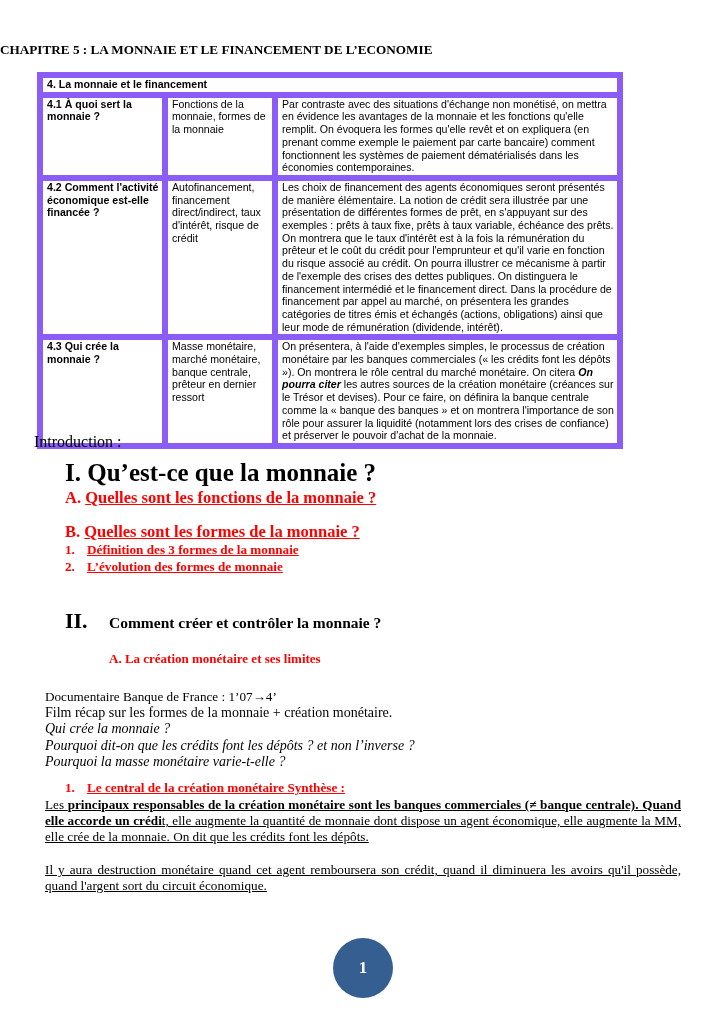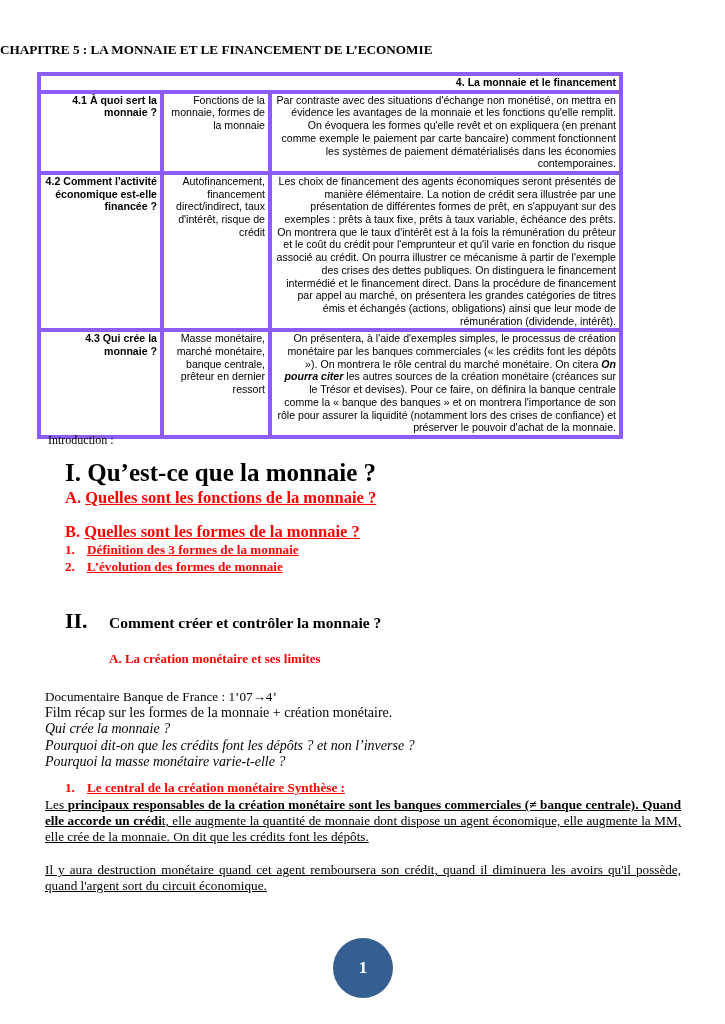--- a/index.html
+++ b/index.html
@@ -1,24 +1,24 @@
 <!DOCTYPE html>
 <html><head>
 <meta charset="utf-8">
 <style>
   html, body { margin:0; padding:0; background:#ffffff; }
   body { width:725px; height:1024px; position:relative; overflow:hidden; font-family:"Liberation Serif", serif; color:#000; }
   .chapter-title { position:absolute; top:42px; left:0; width:686px; text-align:left; font-weight:bold; font-size:13.2px; letter-spacing:0; }
   table.prog { position:absolute; top:72px; left:37px; width:586px; border-collapse:collapse; font-family:"Liberation Sans", sans-serif; font-size:10.6px; line-height:12.7px; }
-  table.prog td { border:4px solid #8b5cf6; vertical-align:top; padding:0 3px 1px 4px;text-align:right; }
+  table.prog td { border:6px solid #8b5cf6; vertical-align:top; padding:0 3px 1px 4px; }
   table.prog td.head { font-weight:bold; }
   table.prog td.c1 { width:112px; font-weight:bold; }
   table.prog td.c2 { width:97px; }
   table.prog td.c3 { }
-  .intro { position:absolute; top:433px; left:48px; font-size:12px; }
+  .intro { position:absolute; top:433px; left:34px; font-size:16px; }
   .h1 { position:absolute; top:459px; left:65px; font-size:25px; font-weight:bold; }
   .ul { text-decoration:underline; }
   .hA { position:absolute; top:488px; left:65px; font-size:16.5px; font-weight:bold; color:#ff0000; }
   .hB { position:absolute; top:522px; left:65px; font-size:16.5px; font-weight:bold; color:#ff0000; }
   .h3 { position:absolute; left:65px; font-size:13.2px; font-weight:bold; color:#ff0000; }
   .h3 .num { display:inline-block; width:22px; }
   .h2 { position:absolute; top:608px; left:65px; font-weight:bold; }
   .h2 .roman { font-size:22px; display:inline-block; width:44px; }
   .h2 .txt { font-size:15.5px; }
   .hIIA { position:absolute; top:651px; left:109px; font-size:13px; font-weight:bold; color:#ff0000; }

